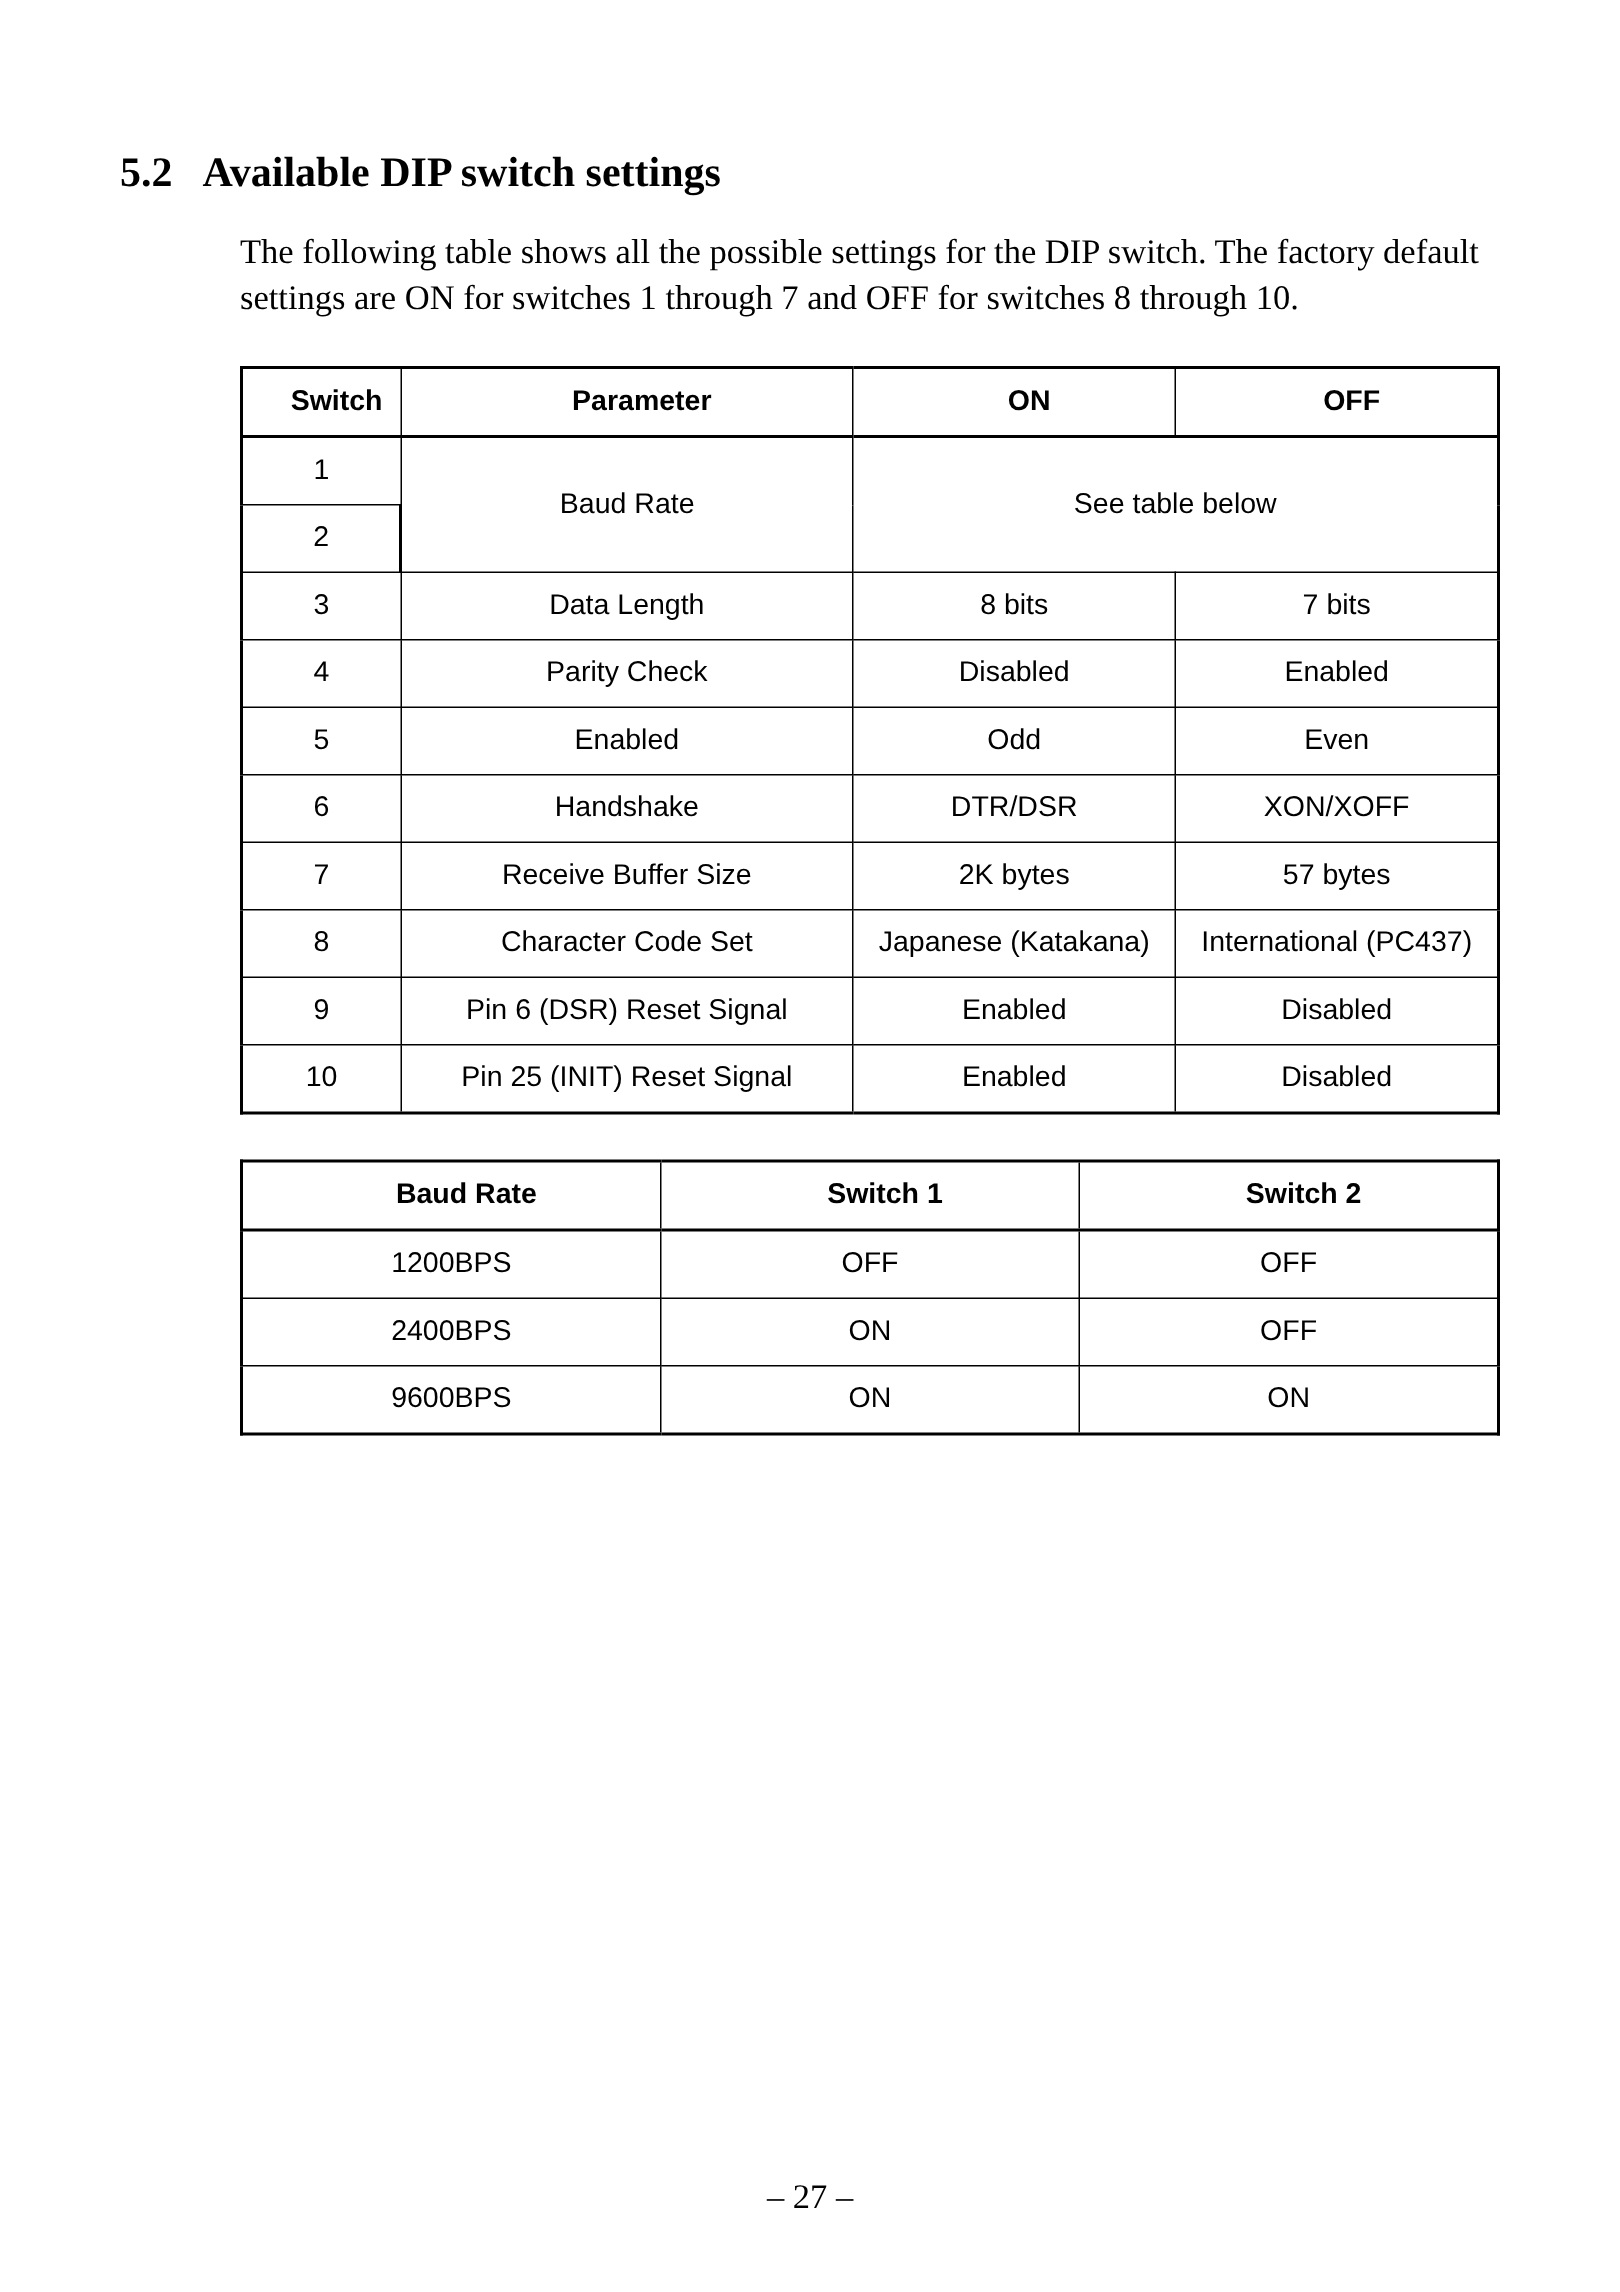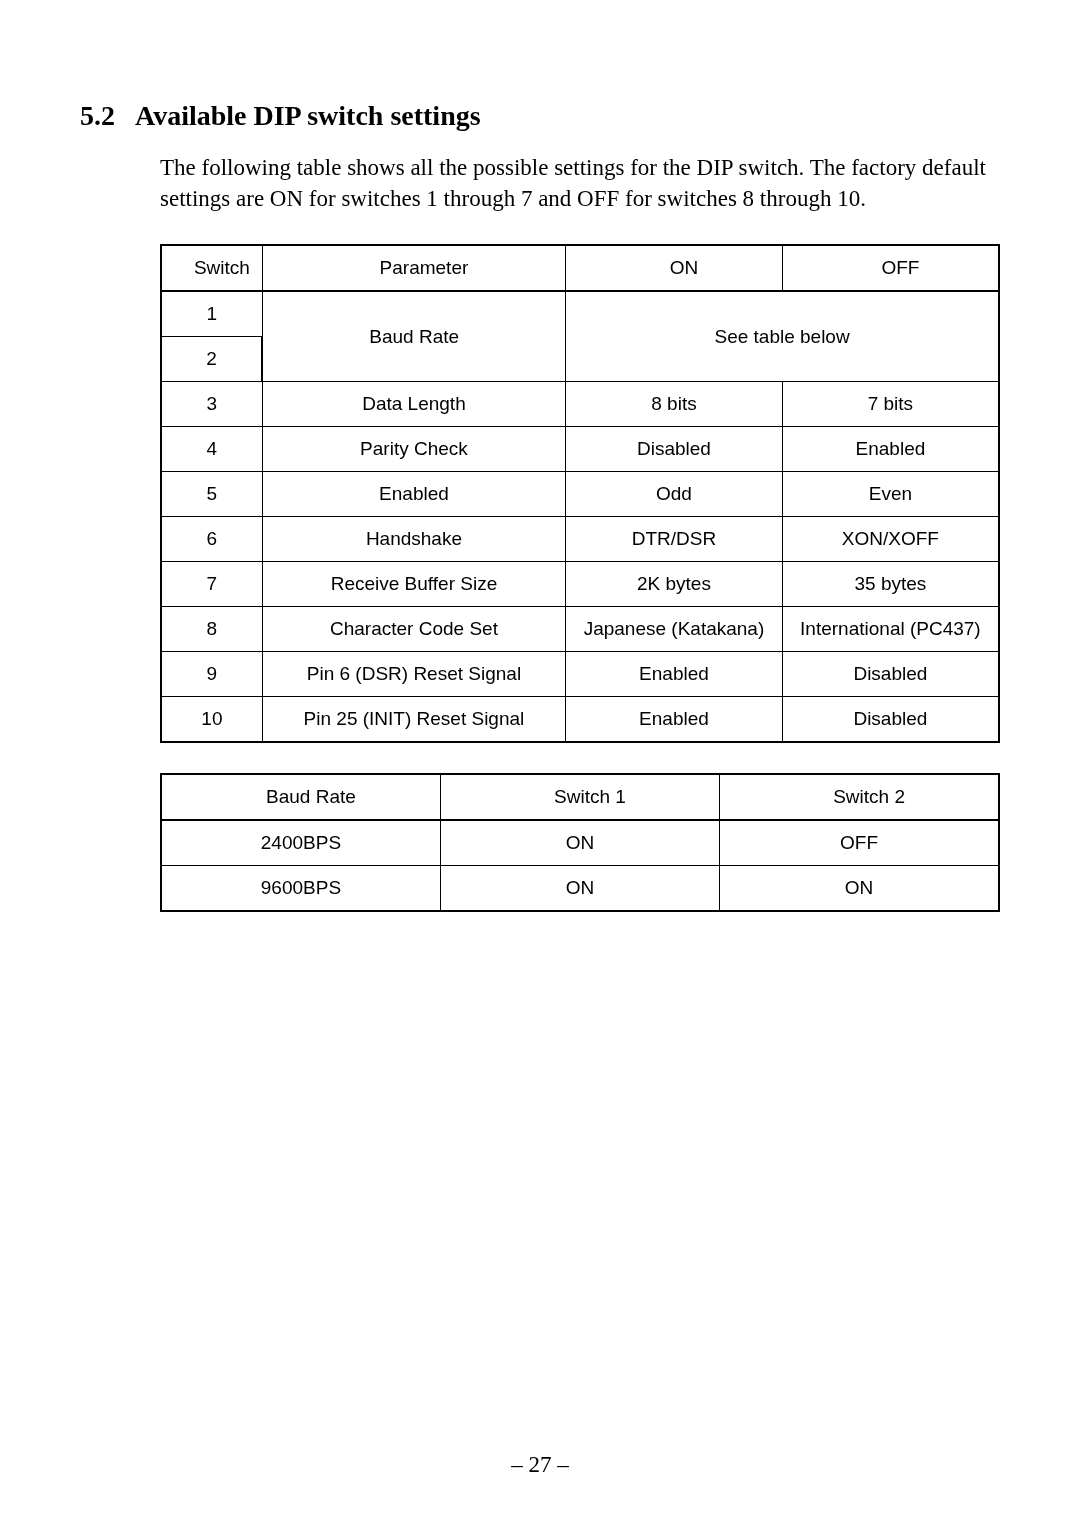--- a/index.html
+++ b/index.html
@@ -46,21 +46,21 @@
     table.table1 {
       margin-bottom: 30px;
     }
     th, td {
       border: 1px solid #000;
       padding: 11px 8px;
       text-align: center;
       vertical-align: middle;
     }
     th {
-      font-weight: normal;
+      font-weight: bold;
       border-top-width: 2px;
       padding-left: 28px;
     }
     .table1 th:first-child,
     .table1 td:first-child {
       width: 80px;
     }
     .table1 th:nth-child(2),
     .table1 td.param-col {
       width: 280px;
@@ -158,21 +158,21 @@
     <tr>
       <td>6</td>
       <td class="param-col">Handshake</td>
       <td class="on-col">DTR/DSR</td>
       <td class="off-col">XON/XOFF</td>
     </tr>
     <tr>
       <td>7</td>
       <td class="param-col">Receive Buffer Size</td>
       <td class="on-col">2K bytes</td>
-      <td class="off-col">35 bytes</td>
+      <td class="off-col">57 bytes</td>
     </tr>
     <tr>
       <td>8</td>
       <td class="param-col">Character Code Set</td>
       <td class="on-col">Japanese (Katakana)</td>
       <td class="off-col">International (PC437)</td>
     </tr>
     <tr>
       <td>9</td>
       <td class="param-col">Pin 6 (DSR) Reset Signal</td>
@@ -191,20 +191,25 @@
 <table class="table2">
   <thead>
     <tr>
       <th>Baud Rate</th>
       <th>Switch 1</th>
       <th>Switch 2</th>
     </tr>
   </thead>
   <tbody>
     <tr>
+      <td>1200BPS</td>
+      <td>OFF</td>
+      <td>OFF</td>
+    </tr>
+    <tr>
       <td>2400BPS</td>
       <td>ON</td>
       <td>OFF</td>
     </tr>
     <tr>
       <td>9600BPS</td>
       <td>ON</td>
       <td>ON</td>
     </tr>
   </tbody>

